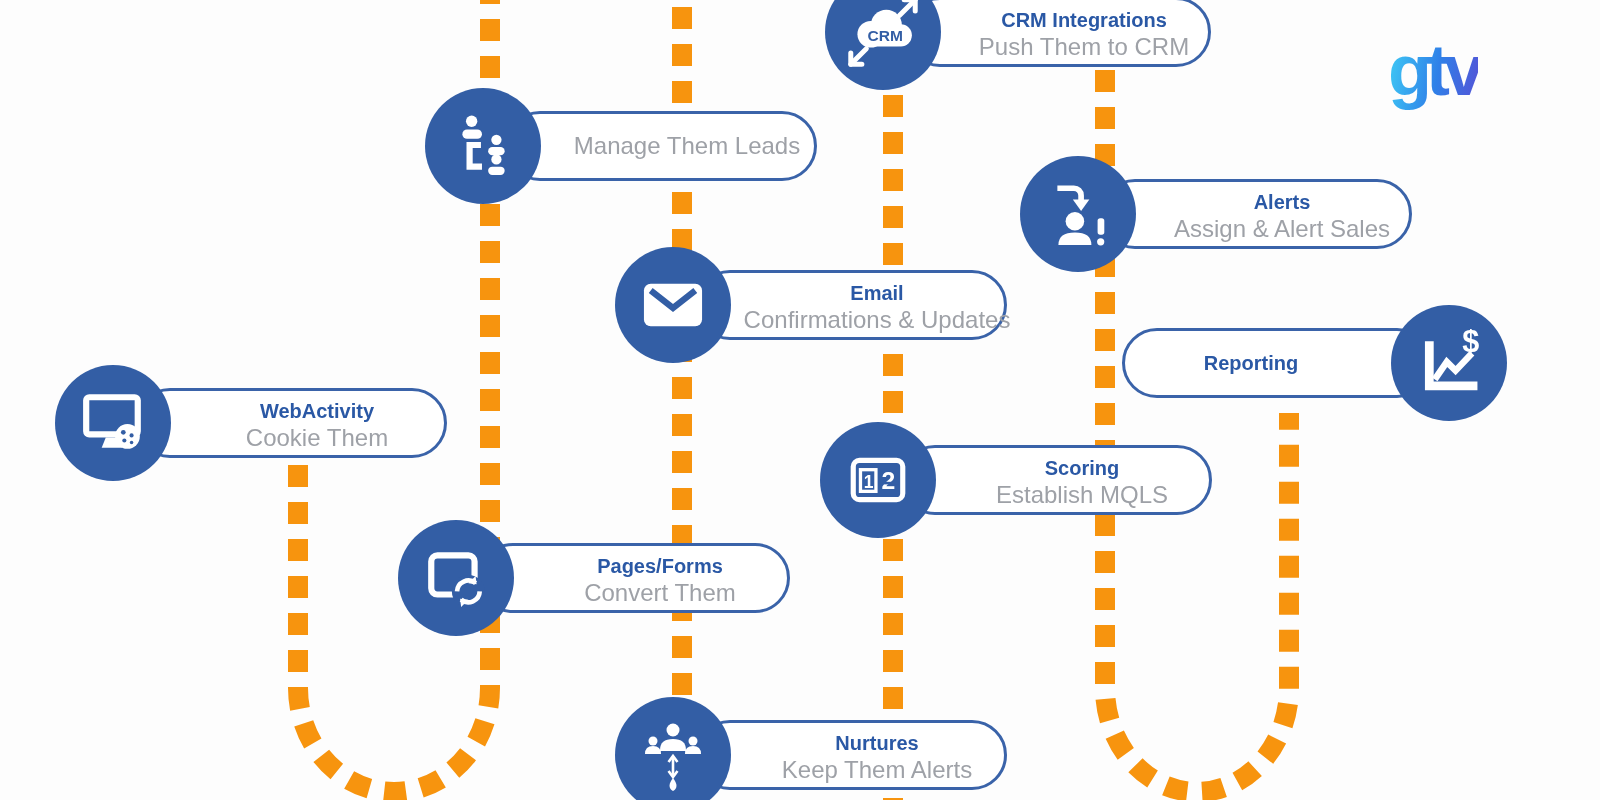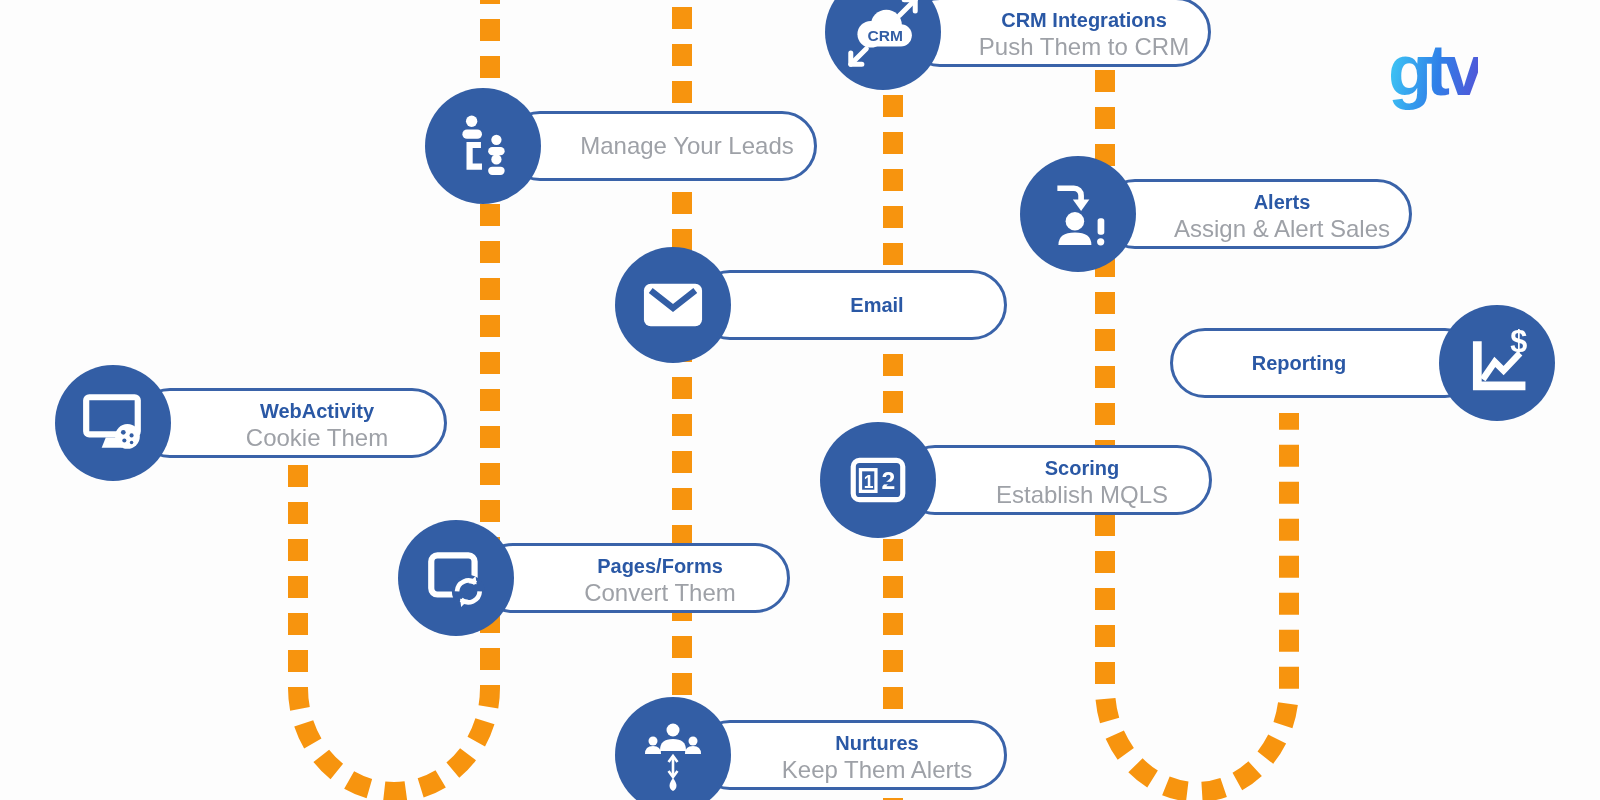--- a/index.html
+++ b/index.html
@@ -25,21 +25,21 @@
     width:116px;height:116px;border-radius:50%;background:#335ea5;
     display:flex;align-items:center;justify-content:center;z-index:2;
   }
   .circle.c-left{left:-80px;}
   .circle.c-right{left:269px;}
   
   .n0{left:905px;top:-3px;width:306px;}
   .n1{left:505px;top:111px;width:312px;}
   .n2{left:1100px;top:179px;width:312px;}
   .n3{left:695px;top:270px;width:312px;}
-  .n4{left:1170px;top:328px;width:310px;}
+  .n4{left:1122px;top:328px;width:310px;}
   .n5{left:135px;top:388px;width:312px;}
   .n6{left:900px;top:445px;width:312px;}
   .n7{left:478px;top:543px;width:312px;}
   .n8{left:695px;top:720px;width:312px;}
   .logo{
     position:absolute;left:1388px;top:28px;z-index:3;
     font-size:72px;font-weight:bold;letter-spacing:-6px;line-height:84px;
     background:linear-gradient(100deg,#3ec9f5 5%,#2f80e8 55%,#5157d8 95%);
     -webkit-background-clip:text;background-clip:text;color:transparent;
   }
@@ -75,21 +75,21 @@
           <circle cx="52" cy="35" r="10"></circle>
         <rect x="22" y="30" width="34" height="15" rx="7"></rect>
       </g>
       <text x="38" y="40" text-anchor="middle" font-size="14" font-weight="bold" fill="#335ea5" font-family="Liberation Sans, sans-serif">CRM</text>
     </svg>
   </div>
 </div>
 
 <div class="node n1">
   <div class="pill pad-left">
-    <div class="pill-sub">Manage Your Leads</div>
+    <div class="pill-sub">Manage Them Leads</div>
   </div>
   <div class="circle c-left">
     <svg width="66" height="66" viewBox="0 0 64 64" fill="#fff">
       <circle cx="21" cy="8" r="5.5"></circle>
       <rect x="12" y="16" width="19" height="9" rx="4.5"></rect>
       <path d="M16 28 h14 v6 h-8 v15 h9 v6 h-15 z"></path>
       <circle cx="45" cy="26" r="5"></circle>
       <rect x="37" y="33" width="16" height="8" rx="4"></rect>
       <circle cx="45" cy="45" r="5"></circle>
       <rect x="37" y="52" width="16" height="8" rx="4"></rect>
@@ -110,20 +110,21 @@
       <path d="M13 62 q0 -12 16 -12 q16 0 16 12 z" fill="#fff"></path>
       <rect x="51" y="36" width="6.5" height="16" rx="2.5" fill="#fff"></rect>
       <circle cx="54" cy="59" r="3.5" fill="#fff"></circle>
     </svg>
   </div>
 </div>
 
 <div class="node n3">
   <div class="pill pad-left">
     <div class="pill-title">Email</div>
+    <div class="pill-sub">Confirmations &amp; Updates</div>
   </div>
   <div class="circle c-left">
     <svg width="62" height="48" viewBox="0 0 64 48">
       <rect x="2" y="2" width="60" height="44" rx="7" fill="#fff"></rect>
       <path d="M9 9 L32 27 L55 9" stroke="#335ea5" stroke-width="6.5" fill="none"></path>
     </svg>
   </div>
 </div>
 
 <div class="node n4">

